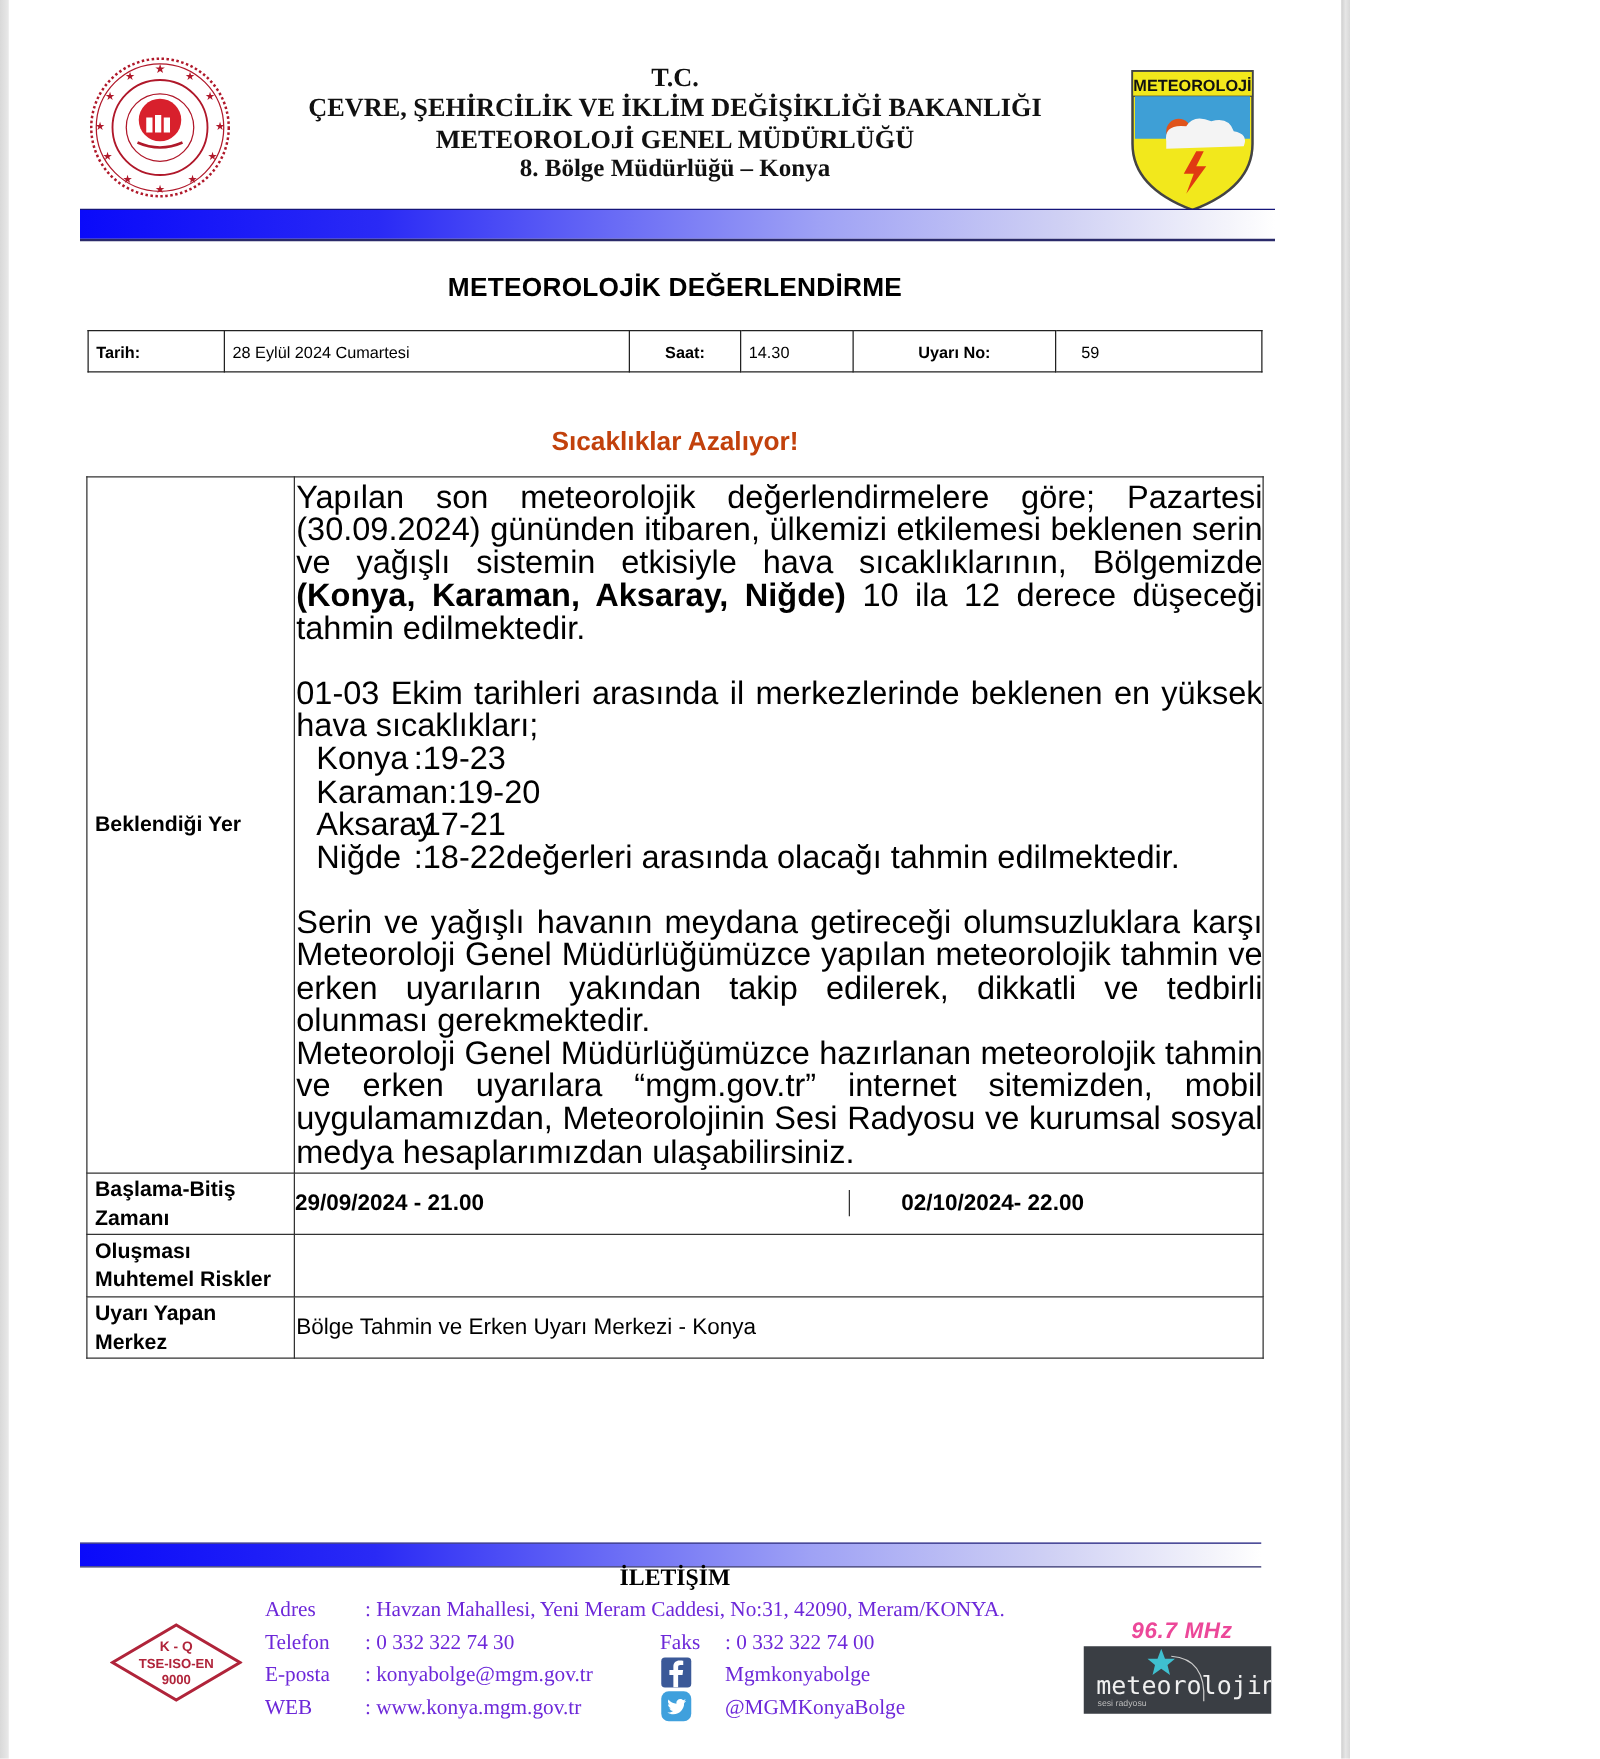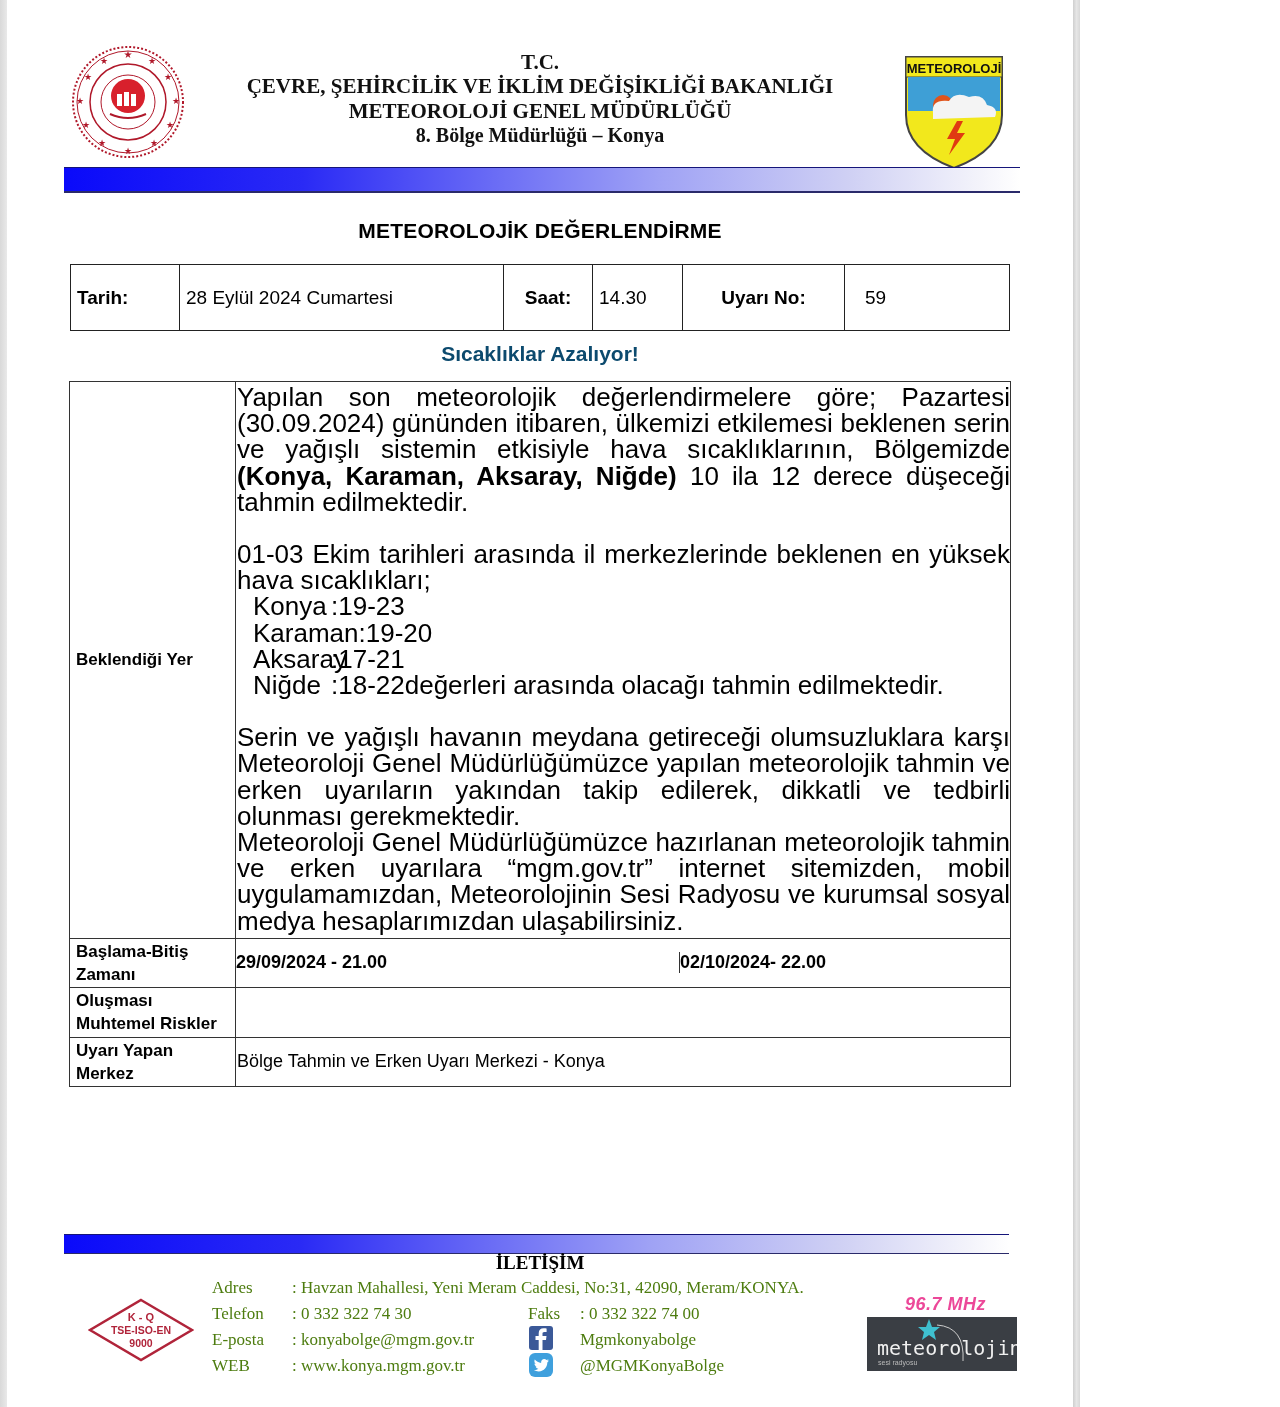--- a/index.html
+++ b/index.html
@@ -18,52 +18,52 @@
   .hdr.l3 { top: 99px; font-size: 21px; }
   .hdr.l4 { top: 124px; font-size: 20px; }
 
   .band { position: absolute; left: 64px; height: 26px; background: linear-gradient(90deg,#0a0afa 0%,#2a2af5 25%,#6a6cf5 45%,#9fa2f5 62%,#cfd0f4 82%,#f4f4fb 96%,#ffffff 100%); }
   .band.top { top: 167px; width: 956px; border-top: 1px solid #15157a; border-bottom: 2px solid #2a2a6a; }
   .band.bottom { top: 1234px; width: 945px; height: 20px; border-top: 1px solid #15157a; border-bottom: 1px solid #2a2a6a; }
 
   .doc-title { position: absolute; left: 70px; top: 219px; width: 940px; text-align: center; font-size: 21px; font-weight: bold; letter-spacing: 0.2px; }
 
   
-  .info-table { position: absolute; left: 70px; top: 264px; width: 940px; height: 67px; border-collapse: collapse; font-size: 19px; }
+  .info-table { position: absolute; left: 70px; top: 264px; width: 940px; height: 34px; border-collapse: collapse; font-size: 13px; }
   .info-table td { border: 1px solid #222; padding: 0 6px; vertical-align: middle; }
   .info-table .lbl { font-weight: bold; }
   .info-table .ctr { text-align: center; }
 
-  .alert-title { position: absolute; left: 70px; top: 342px; width: 940px; text-align: center; font-size: 21px; font-weight: bold; color: #0c4a6e; }
+  .alert-title { position: absolute; left: 70px; top: 342px; width: 940px; text-align: center; font-size: 21px; font-weight: bold; color: #c2410c; }
 
   
   .main-table { position: absolute; left: 69px; top: 381px; width: 942px; border-collapse: collapse; font-size: 17.5px; }
   .main-table td { border: 1px solid #333; vertical-align: middle; }
   .main-table td.lbl { width: 166px; padding: 0 6px; font-weight: bold; font-size: 17px; line-height: 23px; }
   .main-table td.val { padding: 0 0 0 1px; }
   .row-hadise { height: 57px; }
   .row-yer { height: 447px; }
   .row-zaman { height: 49px; }
   .row-risk { height: 50px; }
   .row-onlem { height: 52px; }
   .row-merkez { height: 49px; }
   .body-text { font-size: 26px; line-height: 26.2px; text-align: justify; padding: 2px 0 4px 0; }
   .body-text p { margin: 0; }
   .body-text .gap { height: 26px; }
   .city { display: flex; padding-left: 16px; }
   .city .cn { display: inline-block; }
   .bold { font-weight: bold; }
-  .split { display: flex; height: 100%; }
+  .split { display: flex; height: 100%; gap: 41px; }
   .split > div { display: flex; align-items: center; font-weight: bold; font-size: 18px; }
   .split .s1 { width: 444px; border-right: 1px solid #333; }
   .split .s2 { flex: 1; }
 
   
   .ftr-title { position: absolute; left: 440px; top: 1252px; width: 200px; text-align: center; font-family: "Liberation Serif", serif; font-weight: bold; font-size: 19px; }
-  .ftr { position: absolute; font-family: "Liberation Serif", serif; font-size: 17px; color: #4d7c0f; white-space: nowrap; text-align: center; }
+  .ftr { position: absolute; font-family: "Liberation Serif", serif; font-size: 17px; color: #6d28d9; white-space: nowrap; text-align: center; }
   .qa-logo { position: absolute; left: 88px; top: 1298px; width: 106px; height: 64px; }
   .fb-icon, .tw-icon { position: absolute; width: 24px; height: 24px; border-radius: 3px; }
   .fb-icon { left: 529px; top: 1326px; background: #3b5998; }
   .tw-icon { left: 529px; top: 1353px; background: #3fa0dd; border-radius: 6px; }
   .radio-freq { position: absolute; left: 905px; top: 1294px; font-size: 18px; font-weight: bold; font-style: italic; color: #ec4899; letter-spacing: 0.5px; }
   .radio-logo { position: absolute; left: 867px; top: 1317px; width: 150px; height: 54px; background: #3a3e44; }
 </style>
 </head>
 <body>
 

